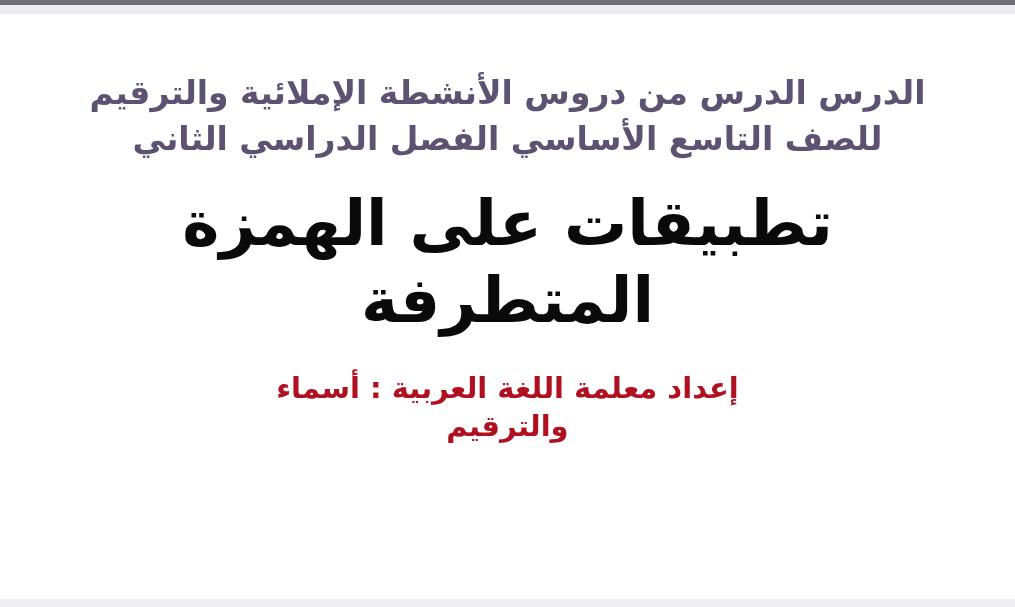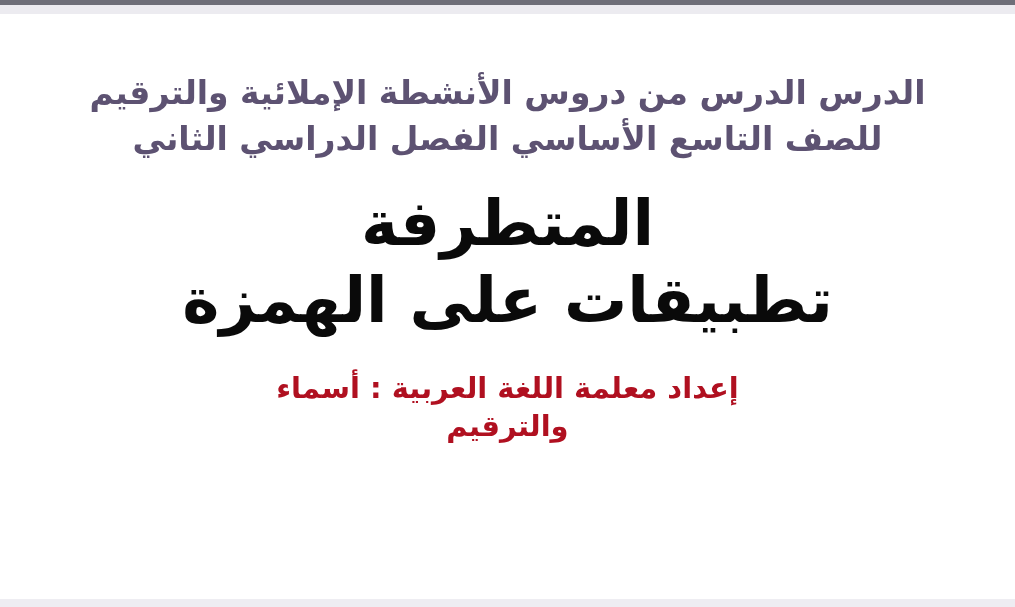--- a/index.html
+++ b/index.html
@@ -151,22 +151,22 @@
   <div class="top-bar-light"></div>
 
   <div class="content">
 
     <h2 class="subject-header">
       <span class="line-1">الدرس الدرس من دروس الأنشطة الإملائية والترقيم</span>
       <span class="line-2">للصف التاسع الأساسي  الفصل الدراسي الثاني</span>
     </h2>
 
     <h1 class="main-title">
+      <span class="t-line">تطبيقات على الهمزة</span>
       <span class="t-line">المتطرفة</span>
-      <span class="t-line">تطبيقات على الهمزة</span>
     </h1>
 
     <p class="author-line">
       <span class="a-line">إعداد معلمة اللغة العربية : أسماء</span>
       <span class="a-line">والترقيم</span>
     </p>
 
   </div>
 
 

